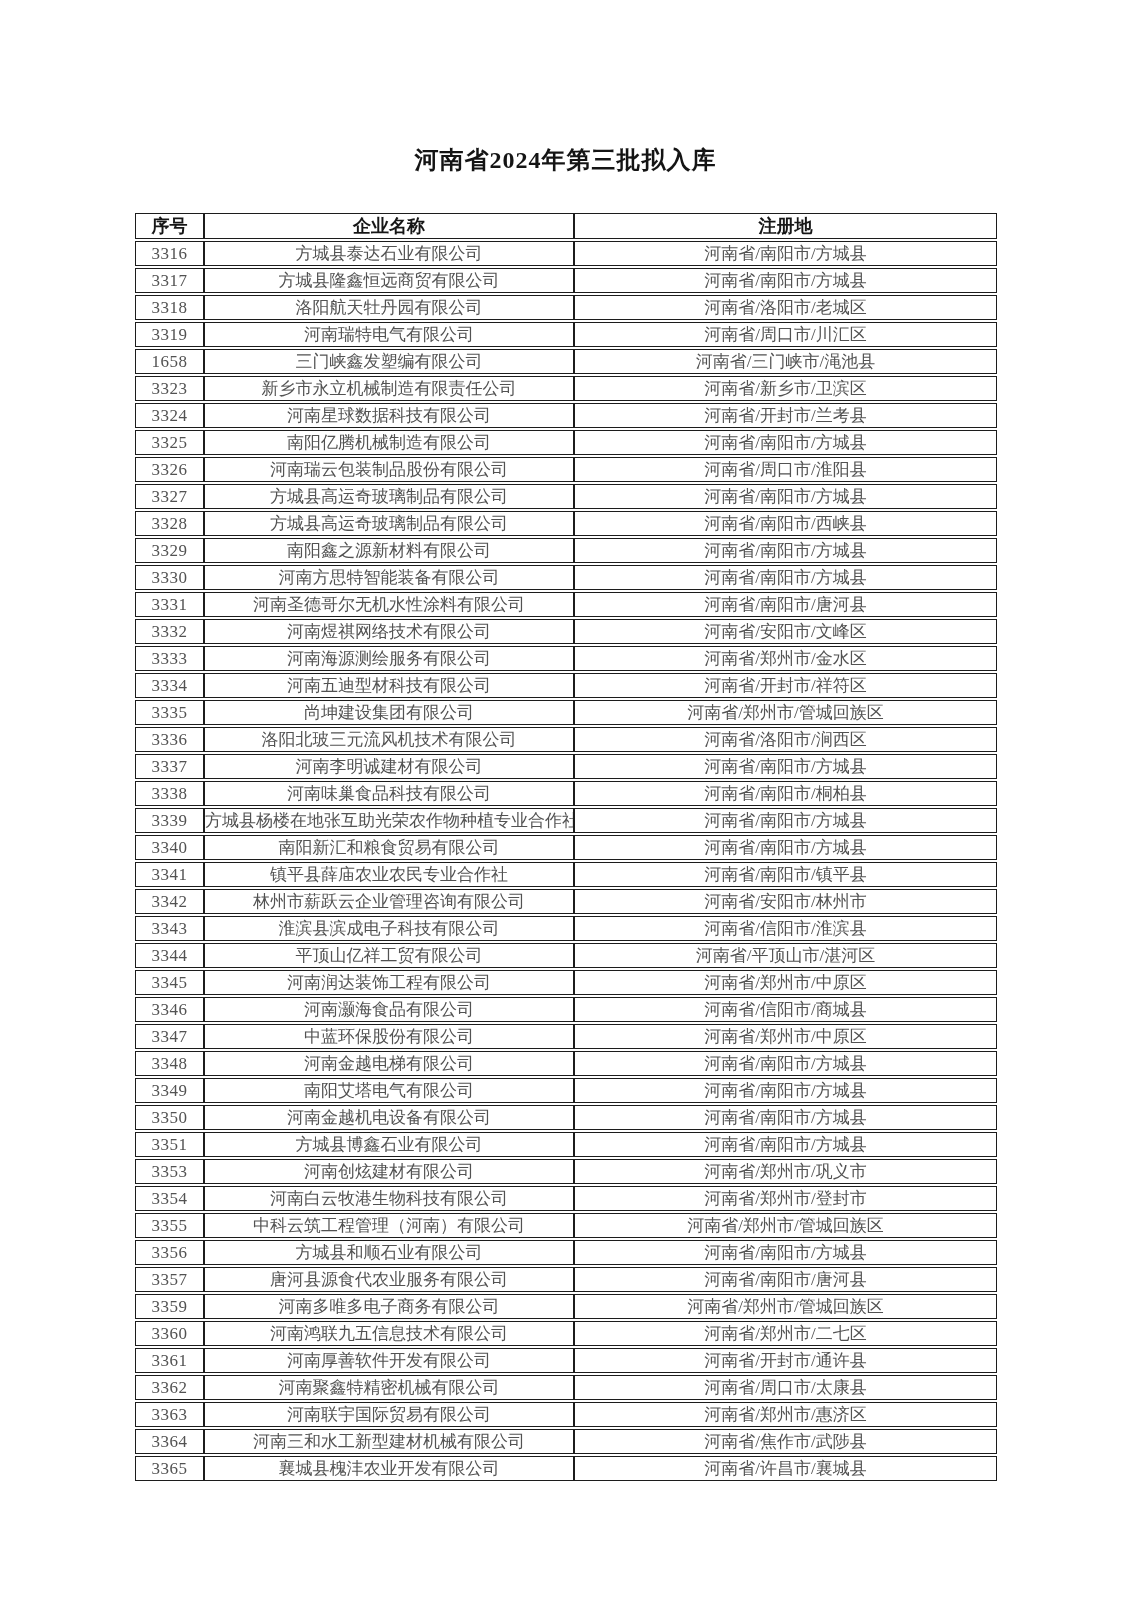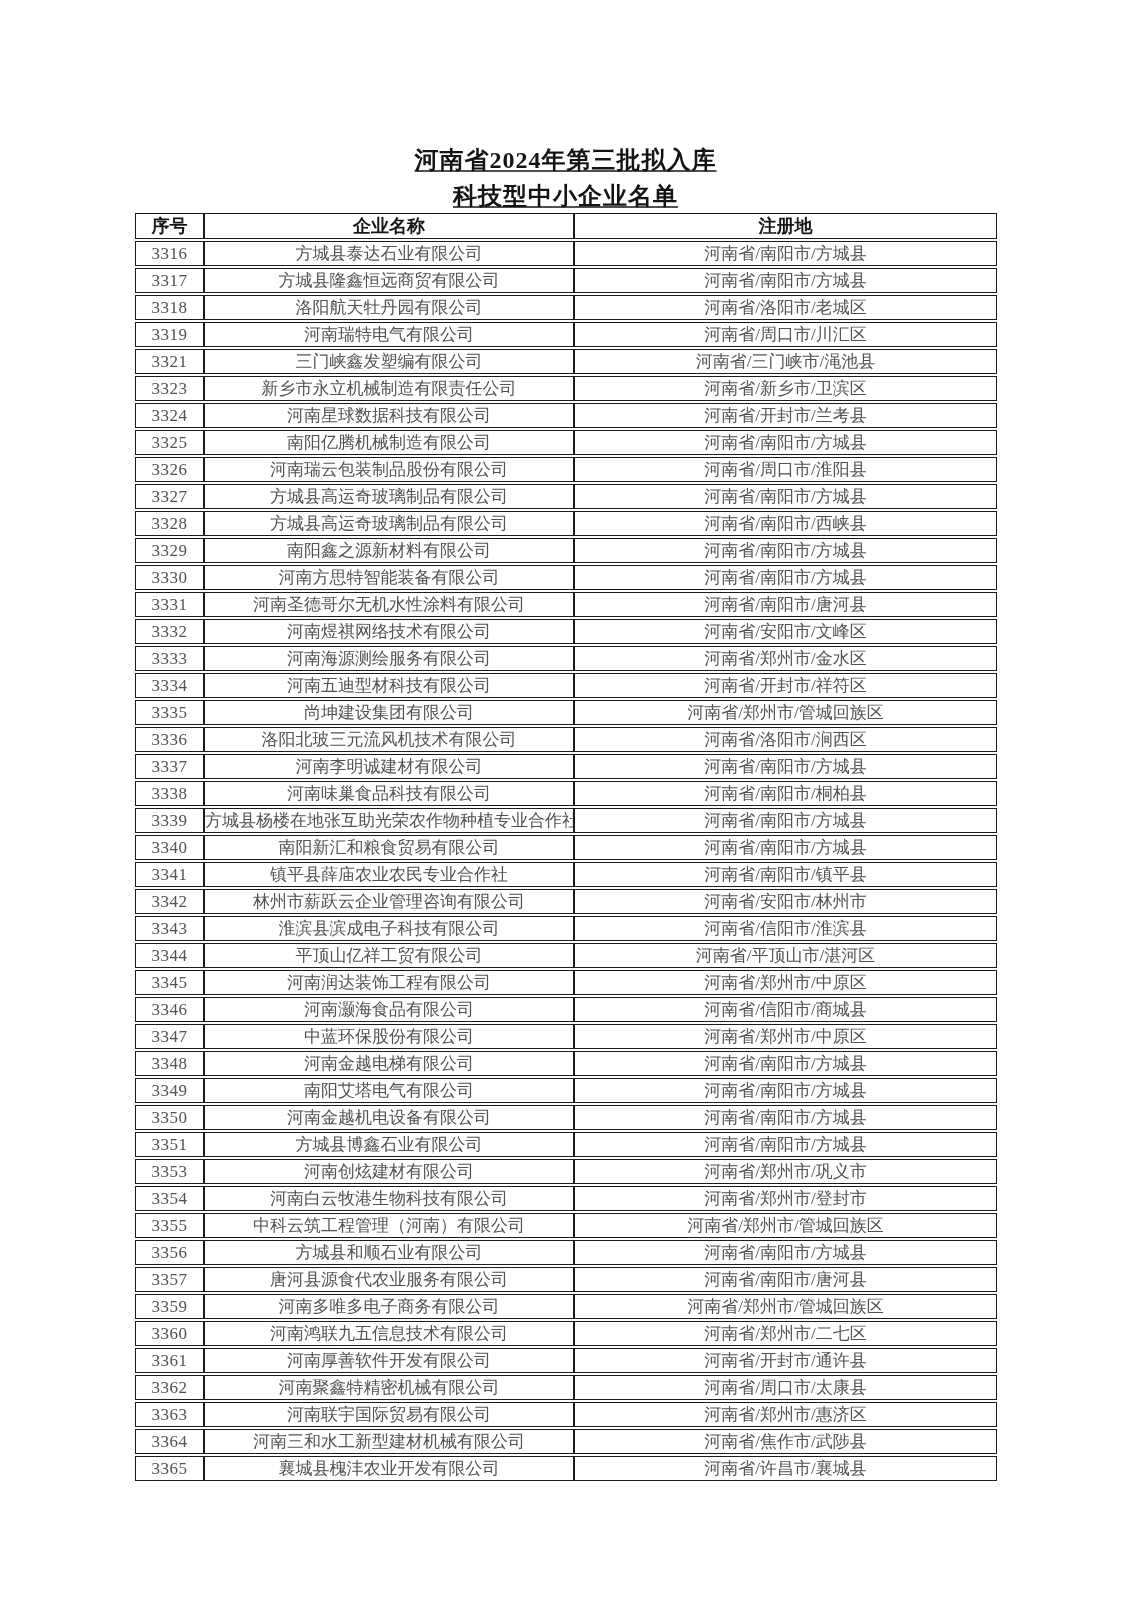--- a/index.html
+++ b/index.html
@@ -10,21 +10,20 @@
     background:#ffffff;
     font-family:"Liberation Serif","DejaVu Serif",serif;
     color:#4f4f4f;
     overflow:hidden;
   }
   .title-block{
     position:absolute;
     top:142px;left:0;
     width:1131px;
     text-align:center;
-    text-decoration:underline;
   }
   .title-line{
     font-size:24px;
     font-weight:bold;
     color:#141414;
     line-height:36px;
     letter-spacing:1px;
   }
   .table-wrap{
     position:absolute;
@@ -64,21 +63,20 @@
   td.name{}
   td.loc{}
 </style>
 </head>
 <body>
 
 <div class="page">
 
   <div class="title-block">
     <div class="title-line">河南省2024年第三批拟入库</div>
-    <div class="title-line">科技型中小企业名单</div>
   </div>
 
   <div class="table-wrap">
     <table class="company-table">
       <colgroup>
         <col class="c-seq">
         <col class="c-name">
         <col class="c-loc">
       </colgroup>
       <thead>
@@ -103,21 +101,21 @@
       <td class="seq">3318</td>
       <td class="name">洛阳航天牡丹园有限公司</td>
       <td class="loc">河南省/洛阳市/老城区</td>
     </tr>
           <tr>
       <td class="seq">3319</td>
       <td class="name">河南瑞特电气有限公司</td>
       <td class="loc">河南省/周口市/川汇区</td>
     </tr>
           <tr>
-      <td class="seq">3321</td>
+      <td class="seq">1658</td>
       <td class="name">三门峡鑫发塑编有限公司</td>
       <td class="loc">河南省/三门峡市/渑池县</td>
     </tr>
           <tr>
       <td class="seq">3323</td>
       <td class="name">新乡市永立机械制造有限责任公司</td>
       <td class="loc">河南省/新乡市/卫滨区</td>
     </tr>
           <tr>
       <td class="seq">3324</td>

